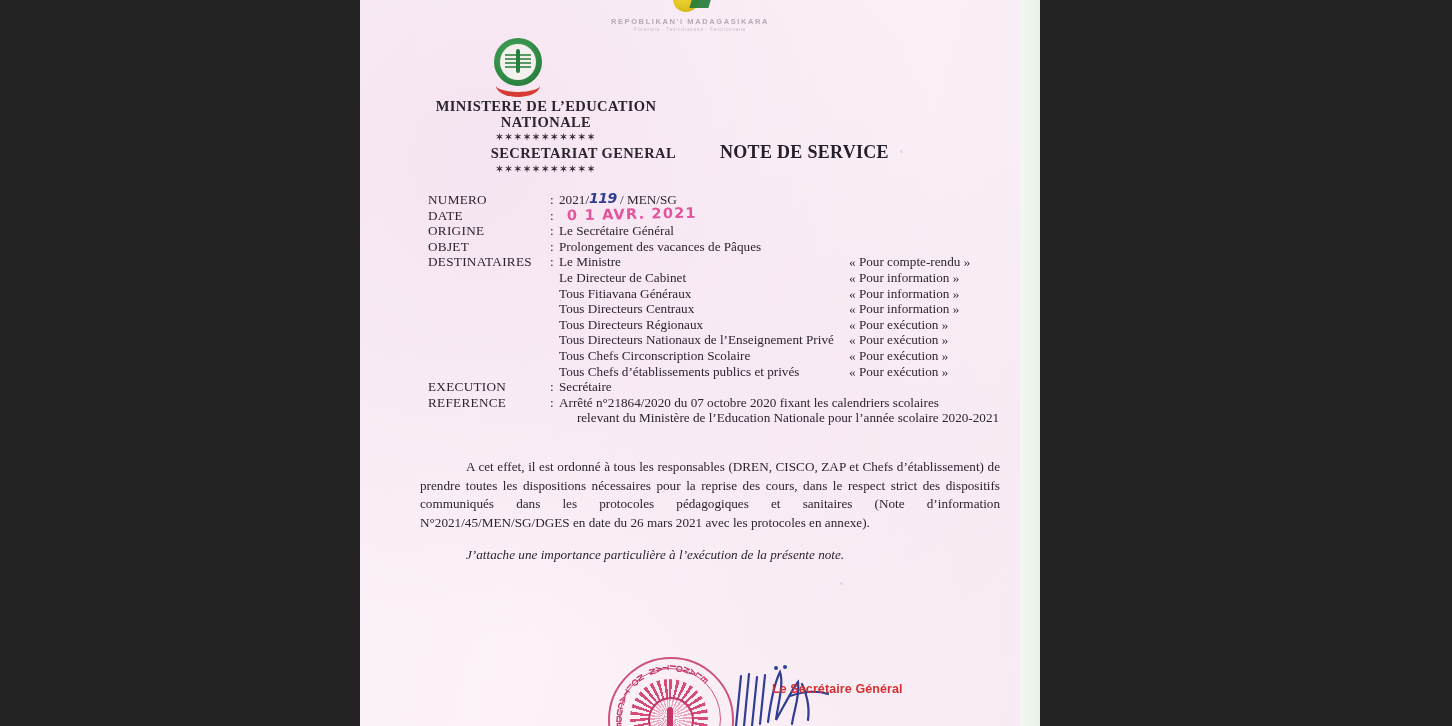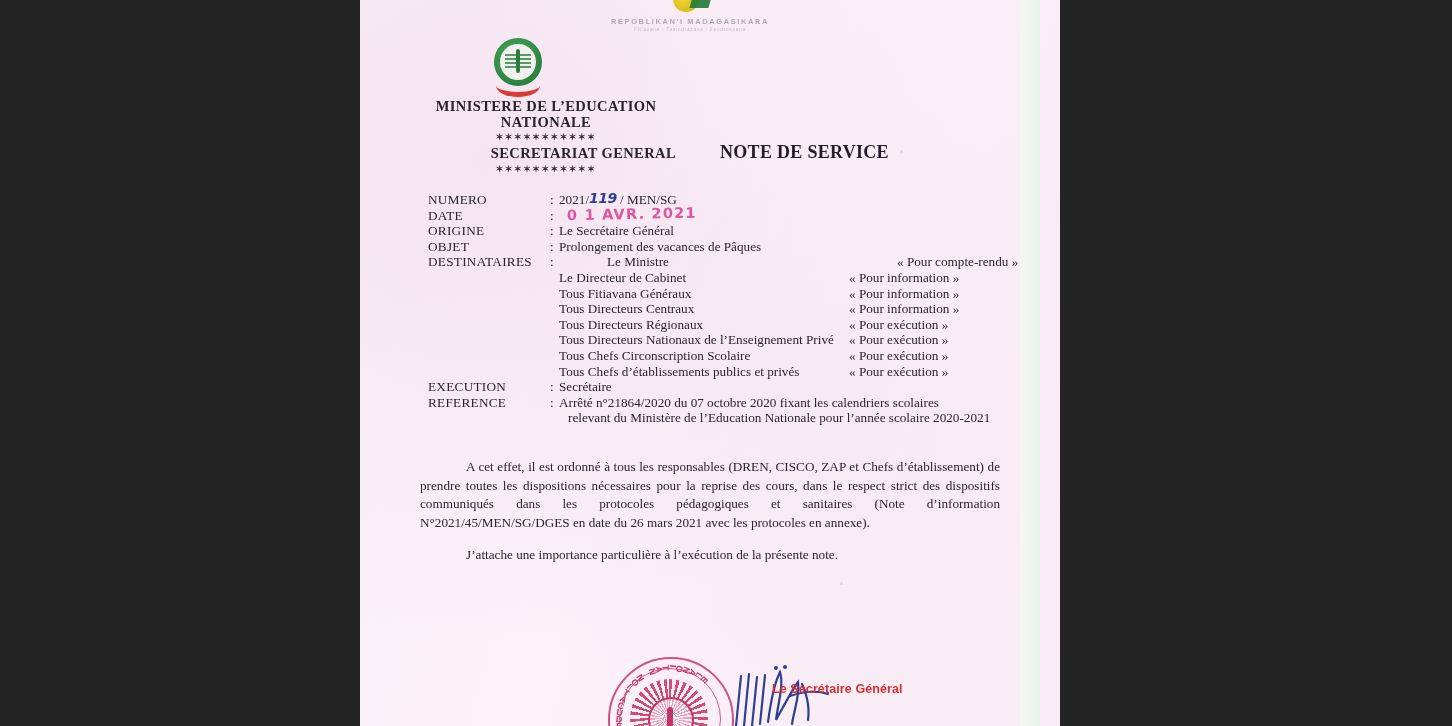--- a/index.html
+++ b/index.html
@@ -25,21 +25,20 @@
     left: 360px;
     top: 0;
     width: 660px;
     height: 726px;
     background: #fbeef6;
     background-image:
       radial-gradient(ellipse at 18% 22%, rgba(244,226,240,0.85) 0%, rgba(251,238,246,0) 60%),
       radial-gradient(ellipse at 72% 60%, rgba(247,232,243,0.7) 0%, rgba(251,238,246,0) 55%),
       linear-gradient(105deg, #faf0f7 0%, #fcf2f8 40%, #f8ecf4 100%);
     overflow: hidden;
-    padding-left: 40px;
   }
   
   .page-edge {
     position: absolute;
     left: 1020px;
     top: 0;
     width: 20px;
     height: 726px;
     background: linear-gradient(90deg, #f3f7f0 0%, #eef5ec 60%, #e9f2e7 100%);
   }
@@ -236,39 +235,41 @@
     letter-spacing: 1.2px;
     color: #e0408f;
     opacity: .88;
     transform: rotate(-1.2deg);
     margin-left: 8px;
     position: relative;
     top: -1px;
   }
   .ref-cont {
     padding-left: 9px;
+    text-align: center;
   }
 
   
   .body {
     position: absolute;
     left: 60px;
     top: 458px;
     width: 580px;
     font-size: 13.2px;
     line-height: 18.6px;
     color: #2b2431;
     text-align: justify;
   }
   .body p {
     margin: 0 0 14px 0;
     text-indent: 46px;
   }
   .body p.last {
     margin-bottom: 0;
+    font-style: italic;
   }
 
   
   .stamp {
     position: absolute;
     left: 248px;
     top: 657px;
     width: 126px;
     height: 126px;
   }
@@ -424,21 +425,21 @@
         <div class="fcolon">:</div>
         <div class="fval">Prolongement des vacances de Pâques</div>
       </div>
 
       <div class="frow">
         <div class="flabel">DESTINATAIRES</div>
         <div class="fcolon">:</div>
         <div class="fval">
           <div id="dest-list">
               <div class="frow">
-                <div style="flex: 0 0 290px; margin-left: 48px;">Le Ministre</div>
+                <div style="flex: 0 0 290px;">Le Ministre</div>
                 <div class="fnote">« Pour compte-rendu »</div>
               </div>
               <div class="frow">
                 <div style="flex: 0 0 290px;">Le Directeur de Cabinet</div>
                 <div class="fnote">« Pour information »</div>
               </div>
               <div class="frow">
                 <div style="flex: 0 0 290px;">Tous Fitiavana Généraux</div>
                 <div class="fnote">« Pour information »</div>
               </div>

